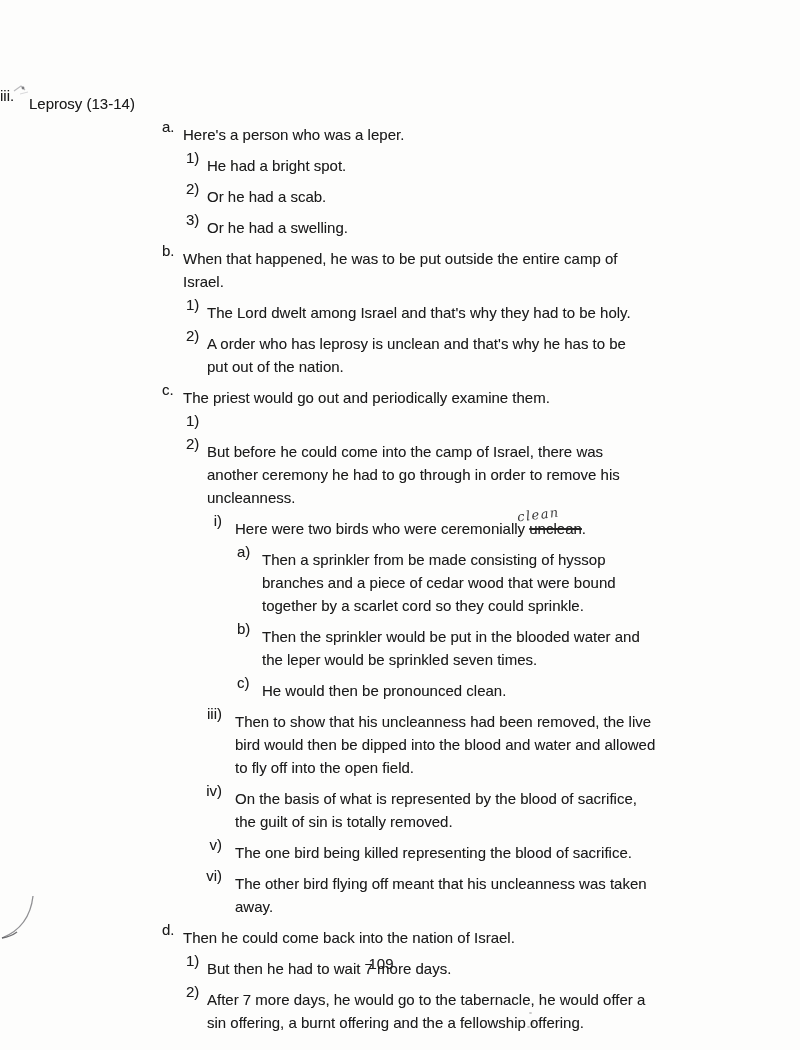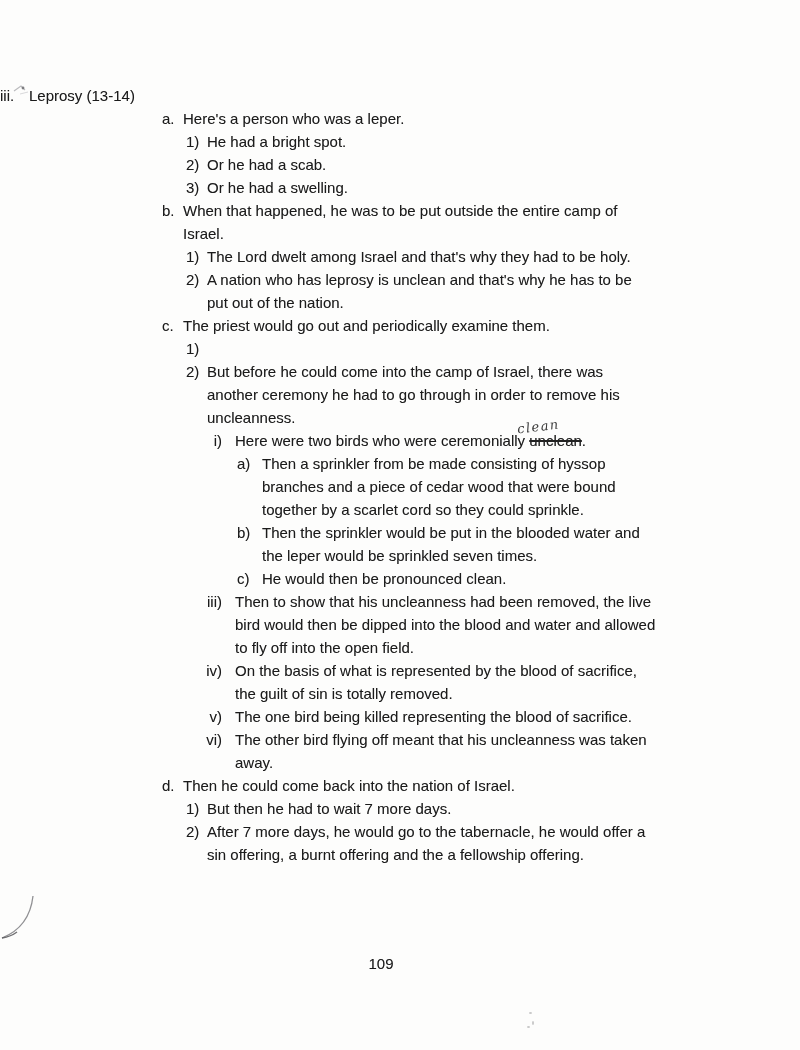--- a/index.html
+++ b/index.html
@@ -15,21 +15,21 @@
     background:var(--paper);
     font-family:"Liberation Sans", sans-serif;
     font-size:15px;
     color:var(--ink);
     overflow:hidden;
     text-shadow:0 0 .5px rgba(0,0,0,.28);
   }
   .outline{position:absolute;left:0;top:84px;width:800px;}
   .item{display:flex;align-items:flex-start;}
   .marker{flex:none;line-height:23px;}
-  .text{line-height:23px;}
+  .text{line-height:23px;margin-top:8px;}
   .line{line-height:23px;white-space:nowrap;}
   .lv0{} .lv0 .marker{width:29px;}
   .lv1{padding-left:162px;} .lv1 .marker{width:21px;}
   .lv2{padding-left:186px;} .lv2 .marker{width:21px;}
   .lv3{padding-left:198px;} .lv3 .marker{width:37px;text-align:right;padding-right:13px;box-sizing:border-box;}
   .lv4{padding-left:237px;} .lv4 .marker{width:25px;}
   .strike{
     position:relative;
     text-decoration:line-through;
     text-decoration-thickness:1.6px;
@@ -116,21 +116,21 @@
       </div>
       <div class="item lv2">
         <span class="marker">1)</span>
         <div class="text">
           <div class="line"><span>The Lord dwelt among Israel and that's why they had to be holy.</span></div>
         </div>
       </div>
       <div class="item lv2">
         <span class="marker">2)</span>
         <div class="text">
-          <div class="line"><span>A nation who has leprosy is unclean and that's why he has to be</span></div>
+          <div class="line"><span>A order who has leprosy is unclean and that's why he has to be</span></div>
           <div class="line"><span>put out of the nation.</span></div>
         </div>
       </div>
       <div class="item lv1">
         <span class="marker">c.</span>
         <div class="text">
           <div class="line"><span>The priest would go out and periodically examine them.</span></div>
         </div>
       </div>
       <div class="item lv2">

